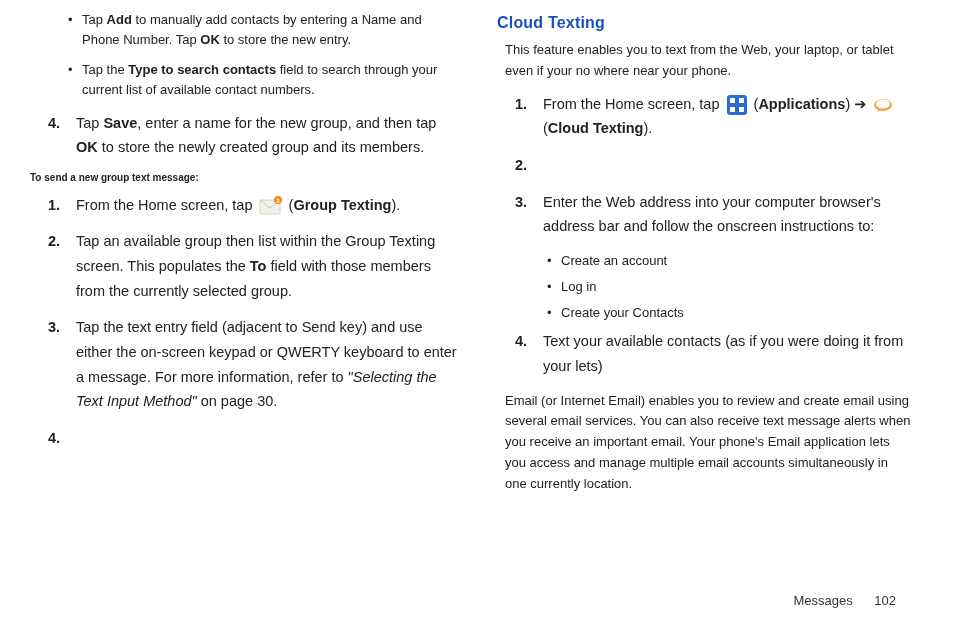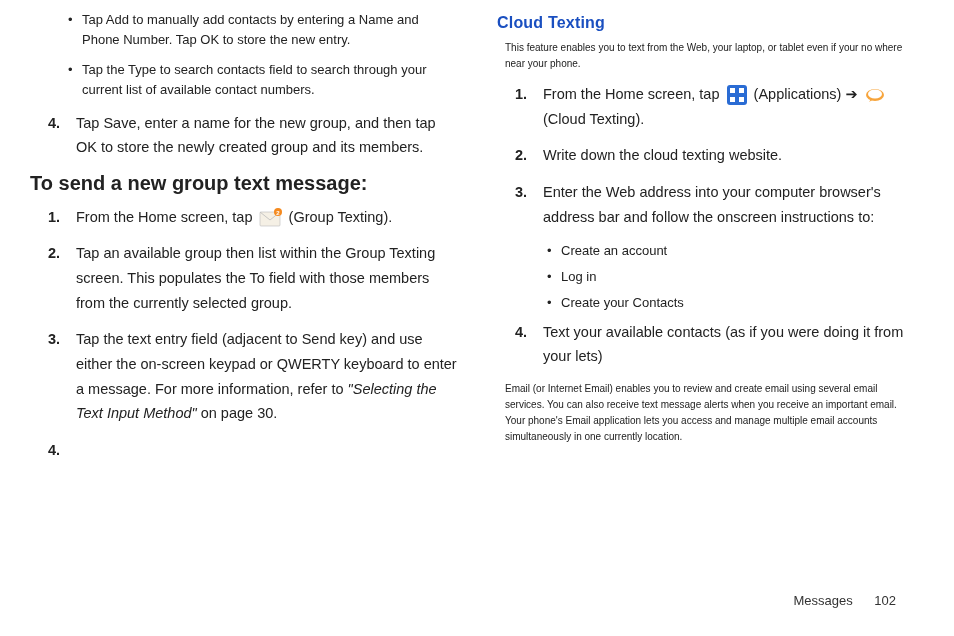--- a/index.html
+++ b/index.html
@@ -43,39 +43,39 @@
     font-weight: bold;
   }
   .sub-bullet {
     display: flex;
     margin: 0 0 6px 50px;
     font-size: 13px;
     line-height: 1.55;
   }
   .sub-bullet .dot { width: 14px; flex-shrink: 0; }
   .subhead {
-    font-size: 20px;
+    font-size: 10px;
     font-weight: bold;
     margin: 12px 0 10px 0;
     font-family: Arial, Helvetica, sans-serif;
   }
   .section-head {
     color: #1a4fc0;
     font-weight: bold;
     font-size: 16px;
     margin: 4px 0 8px 0;
     letter-spacing: 0.2px;
     font-family: Arial, Helvetica, sans-serif;
   }
   .intro {
-    font-size: 10px;
+    font-size: 13px;
     line-height: 1.6;
     margin: 0 12px 10px 8px;
   }
-  .b { font-weight: normal; text-align: right; }
+  .b { font-weight: bold; text-align: right; }
   .i { font-style: italic; }
   .icon-app {
     display: inline-block;
     width: 22px;
     height: 22px;
     vertical-align: middle;
     margin: 0 2px;
   }
   .icon-cloud {
     display: inline-block;
@@ -192,21 +192,20 @@
             <ellipse cx="11" cy="8" rx="7" ry="4.5" fill="#fff"></ellipse>
             <path d="M7 13 L5 16 L10 13 Z" fill="#f7a43b"></path>
           </svg>
         </span>
         <span> (</span><span class="b">Cloud Texting</span><span>).</span>
       </span>
     </div>
 
     <div class="num-item">
       <span class="num">2.</span>
-      <span>Write down the cloud texting website.</span>
     </div>
 
     <div class="num-item">
       <span class="num">3.</span>
       <span>Enter the Web address into your computer browser's address bar and follow the onscreen instructions to:</span>
     </div>
 
     <div class="sub-bullet">
       <span class="dot">•</span>
         <span>Create an account</span>

